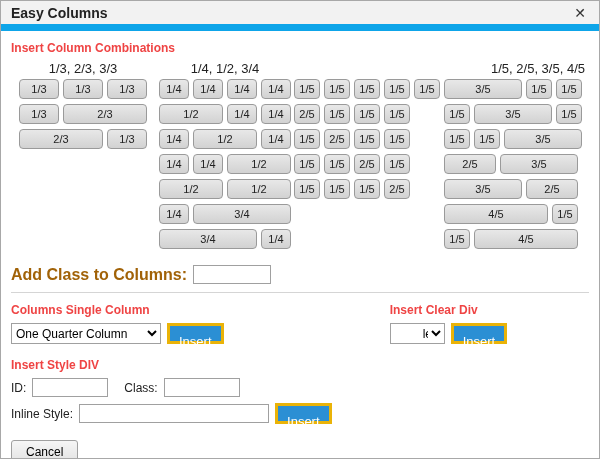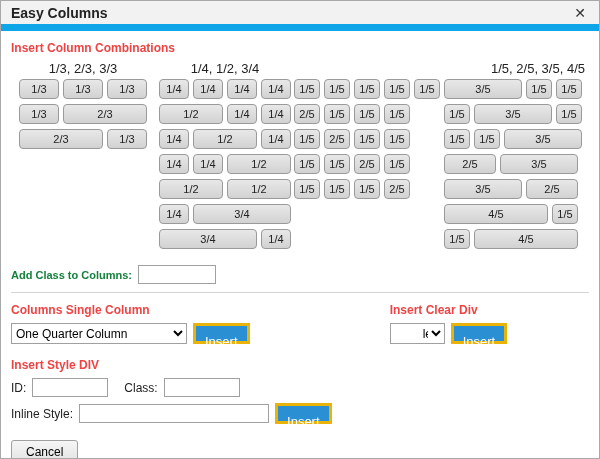--- a/index.html
+++ b/index.html
@@ -77,21 +77,21 @@
     padding: 0;
     display: inline-block;
   }
 
   .addclass-row {
     display: flex;
     align-items: center;
     gap: 6px;
     margin: 4px 0 8px 0;
   }
-  .addclass-label { color: #15803d; font-weight: bold; font-size: 11px; }
+  .addclass-label { color: #a16207; font-weight: bold; font-size: 16px; }
   input[type="text"] {
     border: 1px solid #a0a0a0;
     height: 19px;
     font-size: 12px;
     padding: 1px 3px;
     font-family: "Liberation Sans", sans-serif;
     background: #fff;
   }
   hr.sep {
     border: none;
@@ -281,21 +281,21 @@
       <span class="addclass-label">Add Class to Columns:</span>
       <input type="text" style="width: 78px;" value="">
     </div>
 
     <hr class="sep">
 
     <div class="lower">
       <div class="lower-left">
         <div class="section-head">Columns Single Column</div>
         <div class="inline-row">
-          <select style="width:176px;">
+          <select style="width:150px;">
             <option>One Quarter Column</option>
           </select>
           <button class="blue-btn">Insert</button>
         </div>
       </div>
       <div class="lower-right">
         <div class="section-head">Insert Clear Div</div>
         <div class="inline-row">
           <select style="width:55px;padding-left:28px;">
             <option>left</option>

